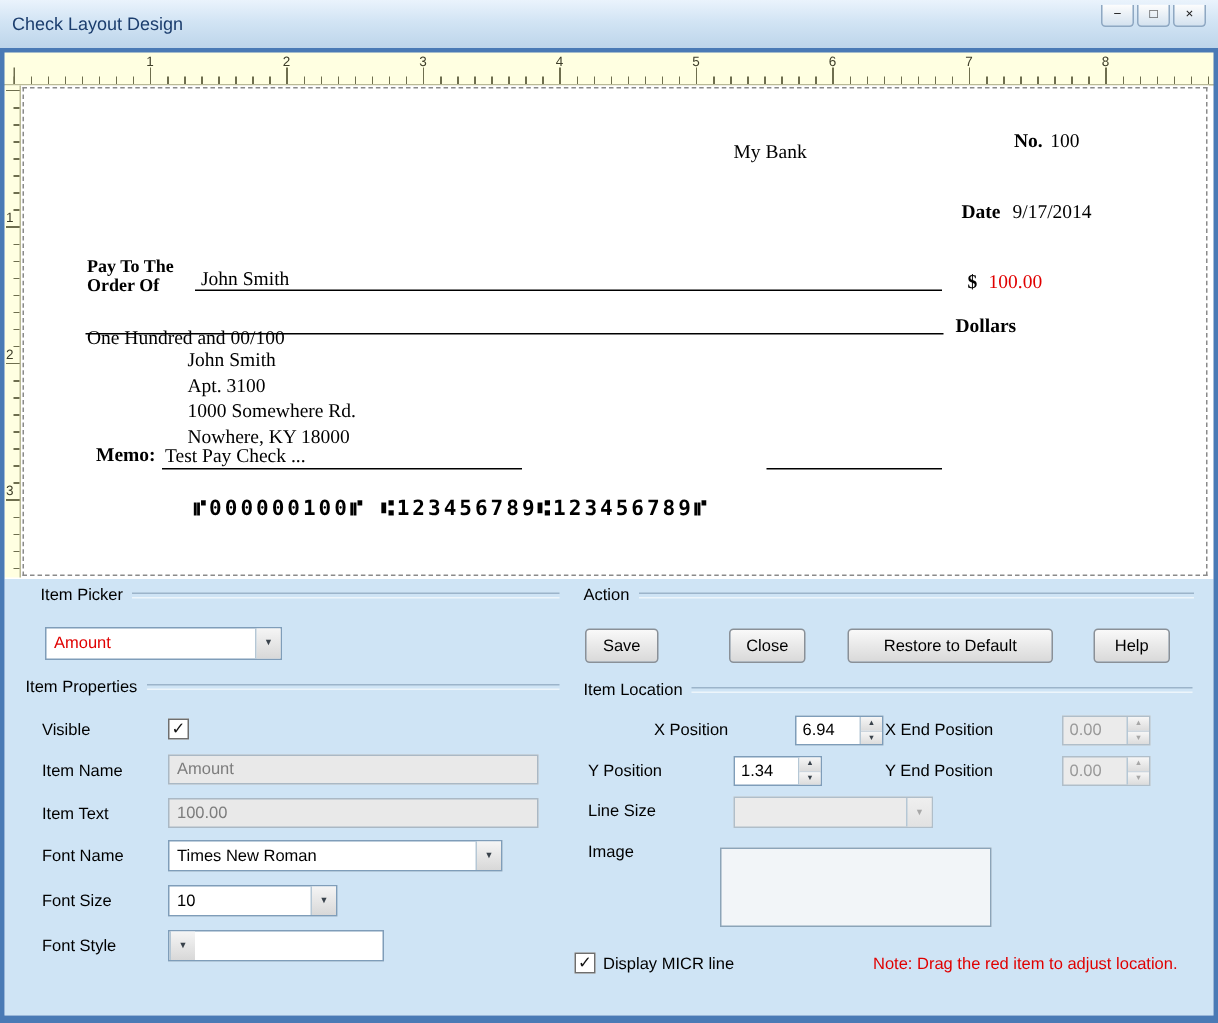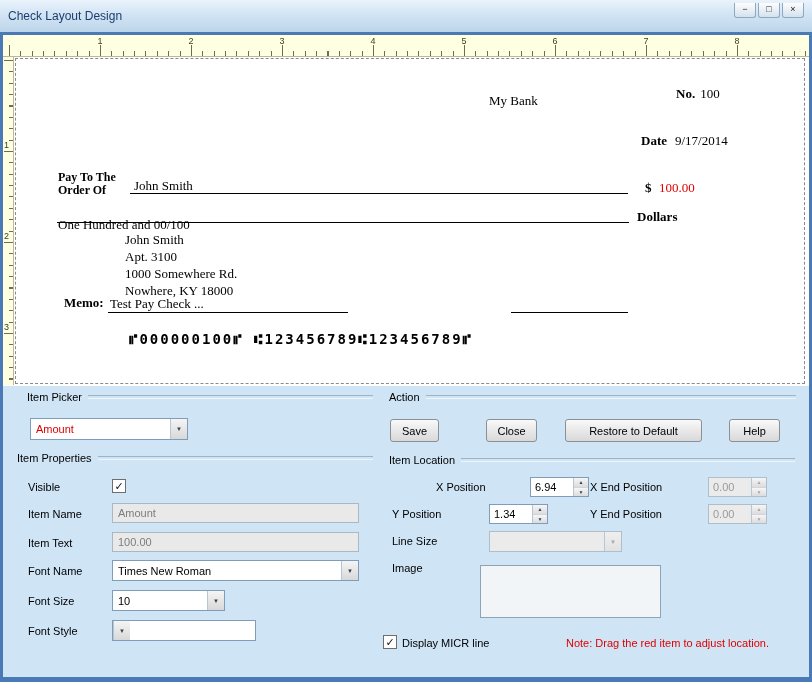--- a/index.html
+++ b/index.html
@@ -88,21 +88,21 @@
   .spin-val { flex:1; display:flex; align-items:center; padding:0 4px; color:#000; }
   .spin-btns { width:15px; display:flex; flex-direction:column; border-left:1px solid #b5c7d5; }
   .spin-up,.spin-down { flex:1; display:flex; align-items:center; justify-content:center; font-size:5px;
     color:#39424b; background:linear-gradient(#f6f6f6,#dcdcdc); }
   .spin-up { border-bottom:1px solid #cdd6de; }
   .spinner.disabled { background:#ebebeb; border-color:#b0bec9; }
   .spinner.disabled .spin-val { color:#9a9a9a; }
   .spinner.disabled .spin-up,.spinner.disabled .spin-down { color:#a7a7a7; }
 
   .image-box { position:absolute; left:477px; top:179px; width:181px; height:53px; background:#f2f5f8; border:1px solid #8ca4b8; }
-  .note { position:absolute; left:528px; top:251px; color:#e00000; white-space:nowrap;padding-left:35px; }
+  .note { position:absolute; left:544px; top:251px; color:#e00000; white-space:nowrap;padding-left:35px; }
 
   
   .frame { position:absolute; left:0; right:0; top:32px; bottom:0; border:3px solid #4a7ab5; border-bottom-width:5px; pointer-events:none; }
 </style>
 </head>
 <body>
 
 <div class="window">
 
   <div class="titlebar">
@@ -208,21 +208,21 @@
       <span>✓</span>
     </span>
 
     <span class="lbl" style="left:25px; top:122px;">Item Name</span>
     <div class="textbox" style="left:109px; top:117px; width:247px;">Amount</div>
 
     <span class="lbl" style="left:25px; top:151px;">Item Text</span>
     <div class="textbox" style="left:109px; top:146px; width:247px;">100.00</div>
 
     <span class="lbl" style="left:25px; top:179px;">Font Name</span>
-    <div class="combo" style="left:109px; top:174px; width:247px; height:21px;">
+    <div class="combo" style="left:109px; top:174px; width:223px; height:21px;">
       <span class="combo-val">Times New Roman</span>
       <span class="combo-btn">▼</span>
     </div>
 
     <span class="lbl" style="left:25px; top:209px;">Font Size</span>
     <div class="combo" style="left:109px; top:204px; width:113px; height:21px;">
       <span class="combo-val">10</span>
       <span class="combo-btn">▼</span>
     </div>
 

